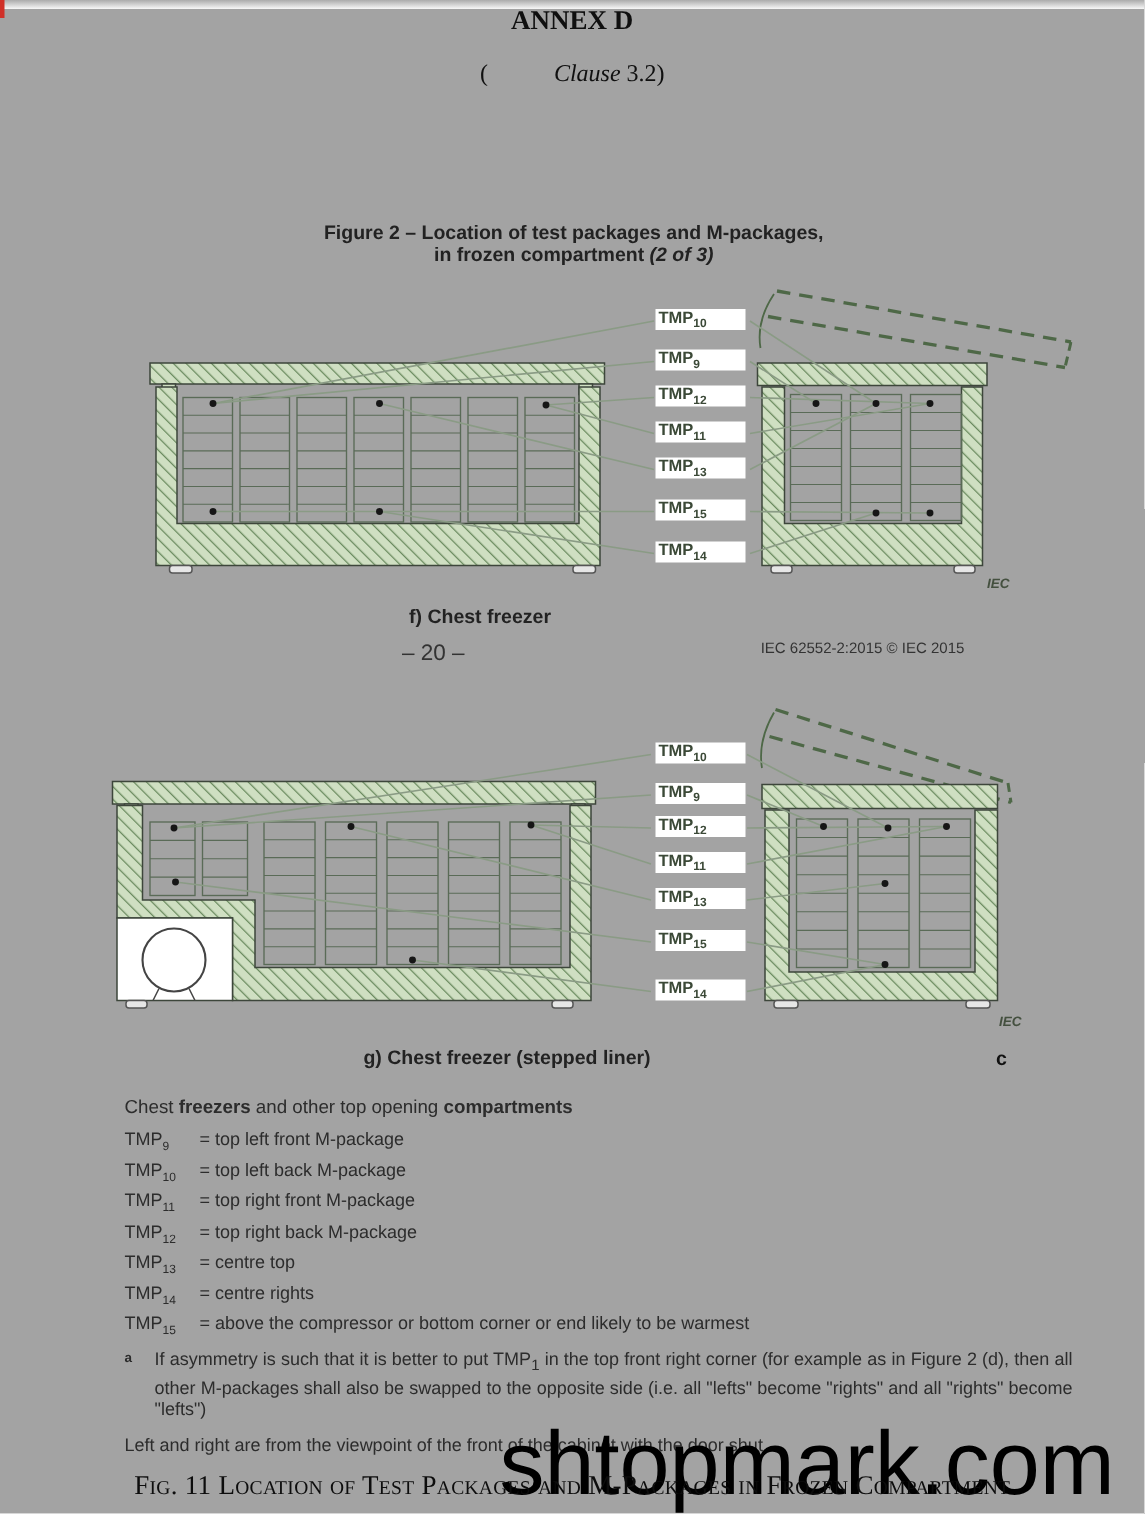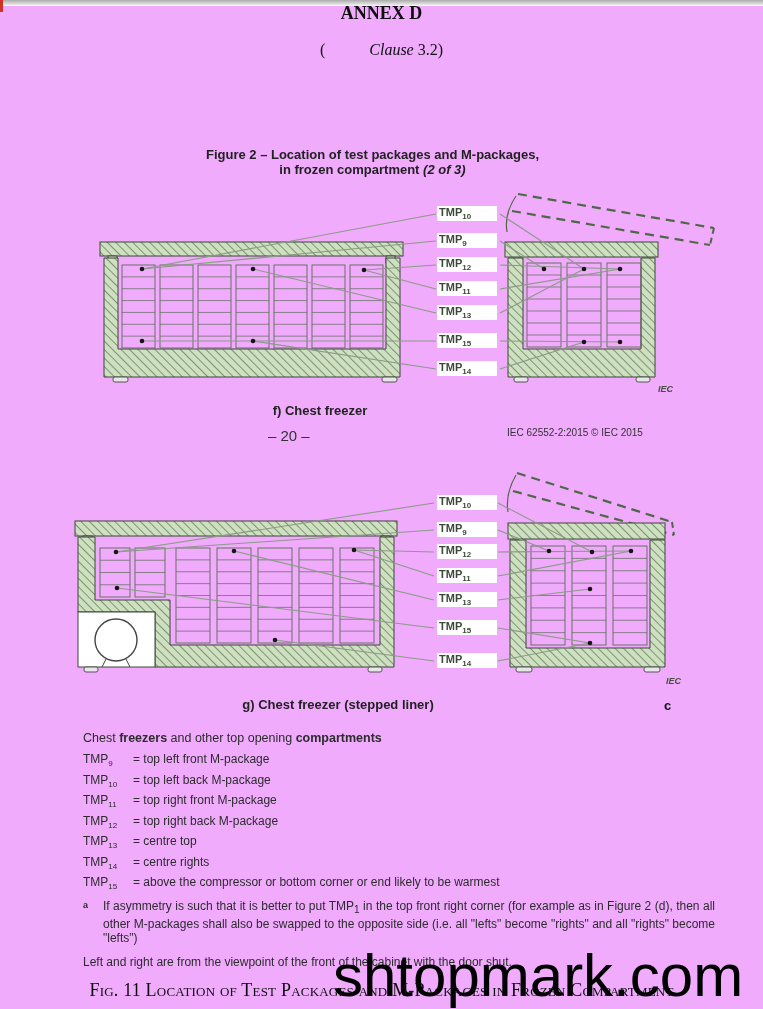--- a/index.html
+++ b/index.html
@@ -1,30 +1,30 @@
 <!DOCTYPE html>
 <html><head>
 <meta charset="utf-8">
 <style>
   html,body{margin:0;padding:0;background:#fff;}
-  .page{position:relative;width:763px;height:1009px;background:#f0abfc;overflow:hidden;
+  .page{position:relative;width:763px;height:1009px;background:#a3a3a3;overflow:hidden;
         font-family:"Liberation Sans",sans-serif;}
   .topbar{position:absolute;top:0;left:0;width:763px;height:6px;
           background:linear-gradient(#ababab,#f8f8f8);}
   .redmark{position:absolute;top:0;left:0;width:3px;height:12px;background:#d03028;}
   .annex{position:absolute;top:3px;left:0;width:100%;text-align:center;
          font-family:"Liberation Serif",serif;font-weight:bold;font-size:18px;color:#0f0f0f;}
   .clause{position:absolute;top:41px;left:0;width:100%;text-align:center;
           font-family:"Liberation Serif",serif;font-size:16px;color:#101010;}
   .clause i{font-family:"Liberation Serif",serif;margin-left:44px;}
   .mtitle{position:absolute;top:78px;left:0;width:100%;text-align:center;
           font-family:"Liberation Serif",serif;font-weight:bold;font-size:18px;
           line-height:27px;color:#0f0f0f;}
   .fcap{position:absolute;top:147px;left:0;width:745px;text-align:center;
-        font-weight:bold;font-size:13px;line-height:15px;color:#222;}
+        font-weight:bold;font-size:13px;line-height:15px;color:#222;padding-left:10px;}
   .fcap i{font-weight:bold;}
   svg.fig{position:absolute;}
   .tmp-label{position:absolute;font-weight:bold;font-size:11px;color:#3b4937;
              background:#fff;padding:0 2px;white-space:nowrap;width:56px;}
   .tmp-label sub, .tmpcell sub{font-size:8px;}
   .iec{position:absolute;font-style:italic;font-weight:bold;font-size:9px;color:#44503f;}
   .subcap{position:absolute;text-align:center;font-weight:bold;font-size:13px;color:#222;}
   .subcap-f{top:403px;left:0;width:640px;}
   .subcap-g{top:697px;left:0;width:676px;}
   .cnote{position:absolute;top:698px;left:664px;font-weight:bold;font-size:13px;color:#111;}

